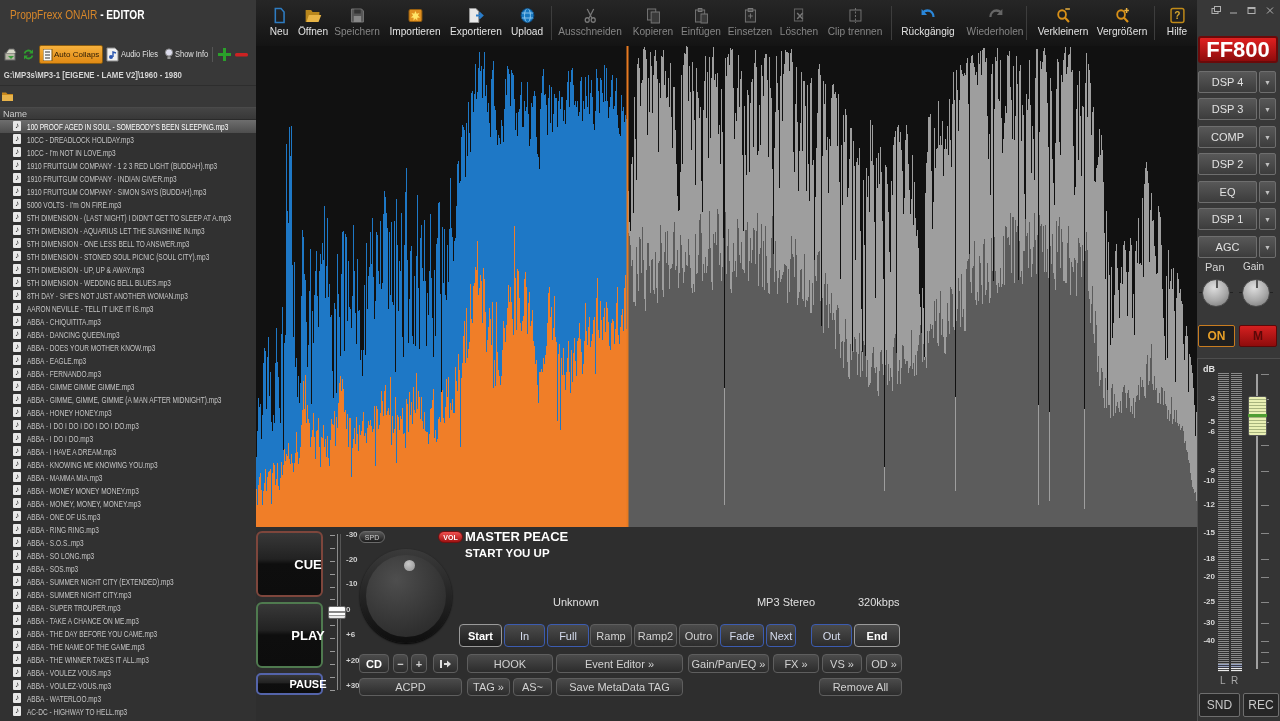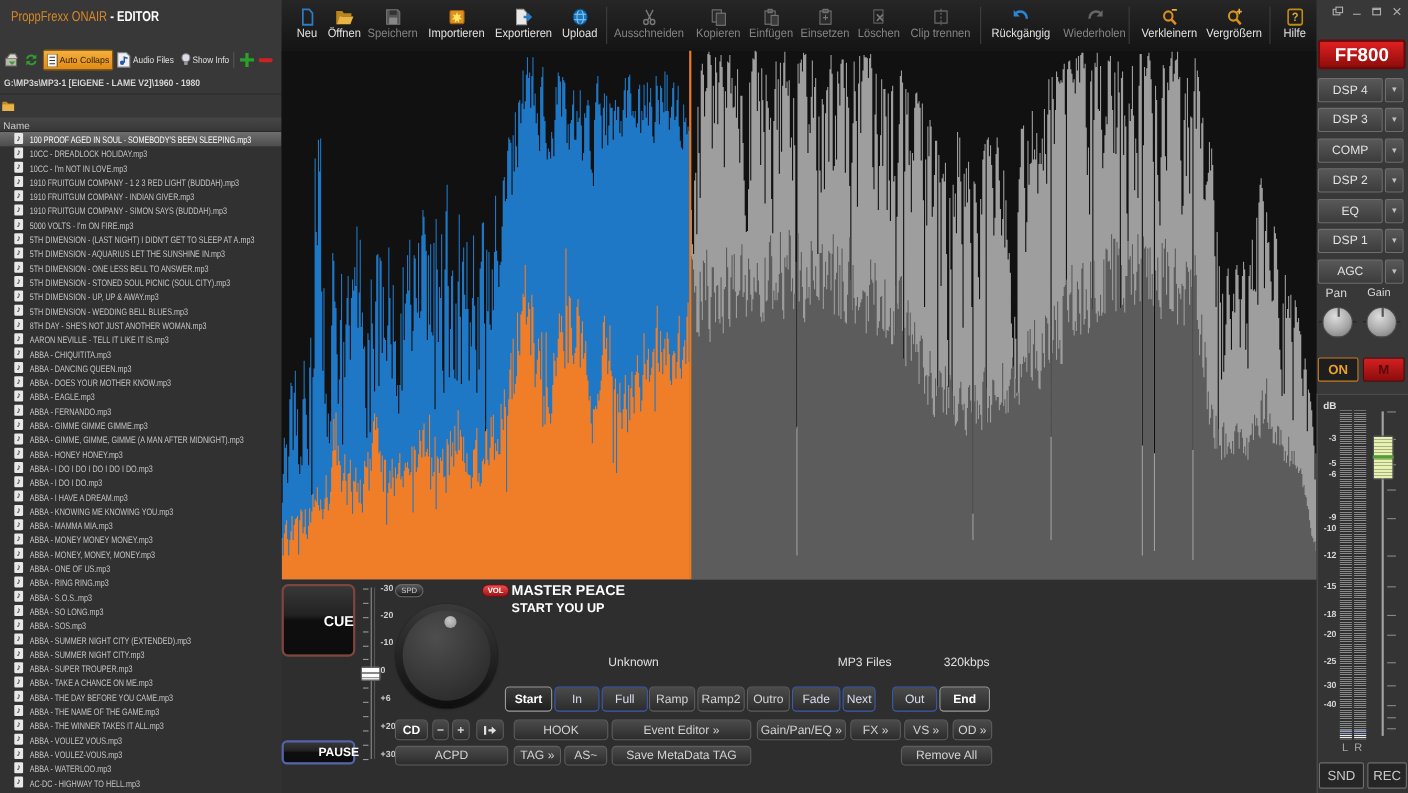--- a/index.html
+++ b/index.html
@@ -425,20 +425,21 @@
       <rect x="0" y="0" width="941" height="481" fill="#111111"></rect>
 <path stroke="#1e78c6" stroke-width="1" d="M0.5 481V411M1.5 481V385M2.5 481V352M3.5 481V361M4.5 481V358M5.5 481V393M6.5 481V369M7.5 481V317M8.5 481V302M9.5 481V305M10.5 481V363M11.5 481V311M12.5 481V291M13.5 481V350M14.5 481V326M15.5 481V376M16.5 481V385M17.5 481V369M18.5 481V377M19.5 481V317M20.5 481V282M21.5 481V316M22.5 481V331M23.5 481V362M24.5 481V377M25.5 481V288M26.5 481V261M27.5 481V404M28.5 481V297M29.5 481V289M30.5 481V98M31.5 481V165M32.5 481V177M33.5 481V81M34.5 481V110M35.5 481V80M36.5 481V219M37.5 481V291M38.5 481V216M39.5 481V321M40.5 481V312M41.5 481V351M42.5 481V330M43.5 481V357M44.5 481V337M45.5 481V250M46.5 481V184M47.5 481V191M48.5 481V228M49.5 481V234M50.5 481V276M51.5 481V321M52.5 481V299M53.5 481V245M54.5 481V203M55.5 481V358M56.5 481V265M57.5 481V297M58.5 481V249M59.5 481V225M60.5 481V205M61.5 481V250M62.5 481V281M63.5 481V225M64.5 481V208M65.5 481V218M66.5 481V197M67.5 481V214M68.5 481V160M69.5 481V252M70.5 481V220M71.5 481V172M72.5 481V251M73.5 481V238M74.5 481V271M75.5 481V269M76.5 481V325M77.5 481V352M78.5 481V257M79.5 481V263M80.5 481V347M81.5 481V208M82.5 481V248M83.5 481V271M84.5 481V310M85.5 481V228M86.5 481V186M87.5 481V185M88.5 481V305M89.5 481V188M90.5 481V191M91.5 481V275M92.5 481V215M93.5 481V261M94.5 481V263M95.5 481V282M96.5 481V250M97.5 481V179M98.5 481V225M99.5 481V267M100.5 481V298M101.5 481V213M102.5 481V265M103.5 481V264M104.5 481V314M105.5 481V304M106.5 481V330M107.5 481V304M108.5 481V239M109.5 481V309M110.5 481V197M111.5 481V263M112.5 481V230M113.5 481V221M114.5 481V186M115.5 481V218M116.5 481V172M117.5 481V231M118.5 481V273M119.5 481V255M120.5 481V186M121.5 481V189M122.5 481V225M123.5 481V238M124.5 481V175M125.5 481V243M126.5 481V237M127.5 481V168M128.5 481V145M129.5 481V151M130.5 481V167M131.5 481V182M132.5 481V263M133.5 481V186M134.5 481V249M135.5 481V176M136.5 481V256M137.5 481V259M138.5 481V175M139.5 481V326M140.5 481V153M141.5 481V199M142.5 481V265M143.5 481V215M144.5 481V225M145.5 481V167M146.5 481V291M147.5 481V311M148.5 481V199M149.5 481V146M150.5 481V122M151.5 481V214M152.5 481V297M153.5 481V253M154.5 481V205M155.5 481V200M156.5 481V290M157.5 481V298M158.5 481V230M159.5 481V300M160.5 481V210M161.5 481V149M162.5 481V242M163.5 481V303M164.5 481V192M165.5 481V179M166.5 481V222M167.5 481V235M168.5 481V174M169.5 481V235M170.5 481V300M171.5 481V247M172.5 481V269M173.5 481V225M174.5 481V168M175.5 481V232M176.5 481V272M177.5 481V311M178.5 481V224M179.5 481V290M180.5 481V198M181.5 481V192M182.5 481V157M183.5 481V156M184.5 481V248M185.5 481V373M186.5 481V181M187.5 481V237M188.5 481V183M189.5 481V249M190.5 481V254M191.5 481V199M192.5 481V236M193.5 481V183M194.5 481V132M195.5 481V182M196.5 481V191M197.5 481V215M198.5 481V195M199.5 481V192M200.5 481V160M201.5 481V118M202.5 481V115M203.5 481V137M204.5 481V135M205.5 481V91M206.5 481V79M207.5 481V81M208.5 481V84M209.5 481V131M210.5 481V77M211.5 481V110M212.5 481V56M213.5 481V87M214.5 481V106M215.5 481V47M216.5 481V45M217.5 481V66M218.5 481V48M219.5 481V18M220.5 481V53M221.5 481V46M222.5 481V22M223.5 481V6M224.5 481V25M225.5 481V20M226.5 481V52M227.5 481V23M228.5 481V6M229.5 481V50M230.5 481V39M231.5 481V66M232.5 481V57M233.5 481V77M234.5 481V91M235.5 481V33M236.5 481V24M237.5 481V15M238.5 481V60M239.5 481V64M240.5 481V84M241.5 481V99M242.5 481V89M243.5 481V92M244.5 481V98M245.5 481V74M246.5 481V80M247.5 481V96M248.5 481V63M249.5 481V33M250.5 481V49M251.5 481V20M252.5 481V23M253.5 481V28M254.5 481V60M255.5 481V24M256.5 481V27M257.5 481V29M258.5 481V53M259.5 481V84M260.5 481V67M261.5 481V90M262.5 481V66M263.5 481V63M264.5 481V49M265.5 481V36M266.5 481V81M267.5 481V81M268.5 481V55M269.5 481V65M270.5 481V61M271.5 481V36M272.5 481V68M273.5 481V100M274.5 481V93M275.5 481V57M276.5 481V61M277.5 481V50M278.5 481V45M279.5 481V50M280.5 481V91M281.5 481V108M282.5 481V111M283.5 481V123M284.5 481V63M285.5 481V47M286.5 481V30M287.5 481V23M288.5 481V49M289.5 481V48M290.5 481V59M291.5 481V89M292.5 481V52M293.5 481V39M294.5 481V77M295.5 481V41M296.5 481V86M297.5 481V68M298.5 481V48M299.5 481V52M300.5 481V52M301.5 481V81M302.5 481V55M303.5 481V45M304.5 481V63M305.5 481V51M306.5 481V51M307.5 481V75M308.5 481V64M309.5 481V78M310.5 481V54M311.5 481V36M312.5 481V25M313.5 481V61M314.5 481V36M315.5 481V24M316.5 481V22M317.5 481V39M318.5 481V59M319.5 481V55M320.5 481V61M321.5 481V55M322.5 481V70M323.5 481V66M324.5 481V35M325.5 481V31M326.5 481V75M327.5 481V55M328.5 481V63M329.5 481V31M330.5 481V50M331.5 481V61M332.5 481V29M333.5 481V68M334.5 481V47M335.5 481V34M336.5 481V51M337.5 481V78M338.5 481V84M339.5 481V65M340.5 481V23M341.5 481V32M342.5 481V45M343.5 481V67M344.5 481V32M345.5 481V34M346.5 481V47M347.5 481V56M348.5 481V19M349.5 481V55M350.5 481V22M351.5 481V55M352.5 481V72M353.5 481V61M354.5 481V51M355.5 481V34M356.5 481V29M357.5 481V63M358.5 481V60M359.5 481V45M360.5 481V32M361.5 481V69M362.5 481V82M363.5 481V88M364.5 481V90M365.5 481V49M366.5 481V65M367.5 481V61M368.5 481V76M369.5 481V69M370.5 481V73"></path>
 <path stroke="#f07e28" stroke-width="1" d="M0.5 481V443M1.5 481V459M2.5 481V439M3.5 481V431M4.5 481V427M5.5 481V444M6.5 481V459M7.5 481V445M8.5 481V437M9.5 481V423M10.5 481V445M11.5 481V431M12.5 481V426M13.5 481V425M14.5 481V423M15.5 481V458M16.5 481V427M17.5 481V417M18.5 481V419M19.5 481V439M20.5 481V433M21.5 481V417M22.5 481V440M23.5 481V444M24.5 481V432M25.5 481V416M26.5 481V429M27.5 481V419M28.5 481V403M29.5 481V415M30.5 481V408M31.5 481V410M32.5 481V397M33.5 481V413M34.5 481V418M35.5 481V408M36.5 481V417M37.5 481V426M38.5 481V417M39.5 481V407M40.5 481V386M41.5 481V406M42.5 481V418M43.5 481V412M44.5 481V401M45.5 481V379M46.5 481V364M47.5 481V335M48.5 481V363M49.5 481V329M50.5 481V377M51.5 481V359M52.5 481V373M53.5 481V377M54.5 481V401M55.5 481V391M56.5 481V384M57.5 481V367M58.5 481V391M59.5 481V413M60.5 481V385M61.5 481V384M62.5 481V372M63.5 481V401M64.5 481V421M65.5 481V391M66.5 481V392M67.5 481V379M68.5 481V401M69.5 481V393M70.5 481V411M71.5 481V390M72.5 481V412M73.5 481V420M74.5 481V394M75.5 481V373M76.5 481V378M77.5 481V379M78.5 481V365M79.5 481V400M80.5 481V371M81.5 481V382M82.5 481V357M83.5 481V337M84.5 481V330M85.5 481V345M86.5 481V333M87.5 481V343M88.5 481V366M89.5 481V364M90.5 481V383M91.5 481V368M92.5 481V401M93.5 481V372M94.5 481V372M95.5 481V431M96.5 481V402M97.5 481V393M98.5 481V382M99.5 481V398M100.5 481V371M101.5 481V388M102.5 481V405M103.5 481V379M104.5 481V389M105.5 481V385M106.5 481V375M107.5 481V366M108.5 481V390M109.5 481V387M110.5 481V397M111.5 481V382M112.5 481V375M113.5 481V379M114.5 481V374M115.5 481V380M116.5 481V386M117.5 481V383M118.5 481V360M119.5 481V420M120.5 481V360M121.5 481V363M122.5 481V383M123.5 481V379M124.5 481V367M125.5 481V345M126.5 481V355M127.5 481V370M128.5 481V345M129.5 481V339M130.5 481V369M131.5 481V365M132.5 481V362M133.5 481V369M134.5 481V331M135.5 481V399M136.5 481V370M137.5 481V387M138.5 481V383M139.5 481V351M140.5 481V417M141.5 481V369M142.5 481V371M143.5 481V384M144.5 481V370M145.5 481V373M146.5 481V362M147.5 481V388M148.5 481V387M149.5 481V402M150.5 481V353M151.5 481V358M152.5 481V386M153.5 481V346M154.5 481V369M155.5 481V356M156.5 481V378M157.5 481V341M158.5 481V364M159.5 481V367M160.5 481V327M161.5 481V363M162.5 481V345M163.5 481V351M164.5 481V373M165.5 481V351M166.5 481V375M167.5 481V383M168.5 481V366M169.5 481V385M170.5 481V386M171.5 481V386M172.5 481V398M173.5 481V388M174.5 481V363M175.5 481V362M176.5 481V354M177.5 481V343M178.5 481V392M179.5 481V384M180.5 481V396M181.5 481V393M182.5 481V373M183.5 481V371M184.5 481V376M185.5 481V346M186.5 481V344M187.5 481V372M188.5 481V377M189.5 481V361M190.5 481V333M191.5 481V351M192.5 481V331M193.5 481V372M194.5 481V357M195.5 481V364M196.5 481V353M197.5 481V367M198.5 481V367M199.5 481V321M200.5 481V335M201.5 481V345M202.5 481V308M203.5 481V324M204.5 481V401M205.5 481V332M206.5 481V317M207.5 481V290M208.5 481V275M209.5 481V317M210.5 481V262M211.5 481V312M212.5 481V303M213.5 481V296M214.5 481V238M215.5 481V273M216.5 481V277M217.5 481V240M218.5 481V237M219.5 481V221M220.5 481V224M221.5 481V195M222.5 481V249M223.5 481V242M224.5 481V229M225.5 481V235M226.5 481V277M227.5 481V222M228.5 481V233M229.5 481V266M230.5 481V306M231.5 481V294M232.5 481V281M233.5 481V262M234.5 481V273M235.5 481V299M236.5 481V256M237.5 481V342M238.5 481V314M239.5 481V340M240.5 481V256M241.5 481V306M242.5 481V324M243.5 481V330M244.5 481V339M245.5 481V330M246.5 481V304M247.5 481V275M248.5 481V282M249.5 481V296M250.5 481V279M251.5 481V262M252.5 481V239M253.5 481V256M254.5 481V241M255.5 481V256M256.5 481V273M257.5 481V289M258.5 481V180M259.5 481V232M260.5 481V284M261.5 481V223M262.5 481V225M263.5 481V252M264.5 481V277M265.5 481V285M266.5 481V275M267.5 481V270M268.5 481V233M269.5 481V226M270.5 481V241M271.5 481V288M272.5 481V257M273.5 481V246M274.5 481V280M275.5 481V275M276.5 481V264M277.5 481V295M278.5 481V300M279.5 481V318M280.5 481V314M281.5 481V339M282.5 481V357M283.5 481V326M284.5 481V326M285.5 481V323M286.5 481V326M287.5 481V312M288.5 481V318M289.5 481V309M290.5 481V300M291.5 481V277M292.5 481V247M293.5 481V241M294.5 481V271M295.5 481V261M296.5 481V294M297.5 481V282M298.5 481V250M299.5 481V291M300.5 481V296M301.5 481V375M302.5 481V308M303.5 481V298M304.5 481V384M305.5 481V312M306.5 481V329M307.5 481V302M308.5 481V329M309.5 481V344M310.5 481V326M311.5 481V312M312.5 481V295M313.5 481V326M314.5 481V347M315.5 481V304M316.5 481V336M317.5 481V307M318.5 481V292M319.5 481V315M320.5 481V330M321.5 481V295M322.5 481V292M323.5 481V277M324.5 481V293M325.5 481V306M326.5 481V328M327.5 481V318M328.5 481V295M329.5 481V257M330.5 481V285M331.5 481V299M332.5 481V281M333.5 481V271M334.5 481V301M335.5 481V295M336.5 481V288M337.5 481V274M338.5 481V271M339.5 481V328M340.5 481V252M341.5 481V232M342.5 481V284M343.5 481V292M344.5 481V255M345.5 481V274M346.5 481V294M347.5 481V271M348.5 481V262M349.5 481V286M350.5 481V256M351.5 481V262M352.5 481V276M353.5 481V300M354.5 481V304M355.5 481V277M356.5 481V273M357.5 481V275M358.5 481V298M359.5 481V283M360.5 481V257M361.5 481V241M362.5 481V289M363.5 481V298M364.5 481V281M365.5 481V269M366.5 481V263M367.5 481V285M368.5 481V242M369.5 481V229M370.5 481V283"></path>
 <path stroke="#9e9e9e" stroke-width="1" d="M372.5 481V145M373.5 481V176M374.5 481V185M375.5 481V118M376.5 481V111M377.5 481V167M378.5 481V51M379.5 481V93M380.5 481V134M381.5 481V18M382.5 481V12M383.5 481V22M384.5 481V60M385.5 481V37M386.5 481V34M387.5 481V3M388.5 481V1M389.5 481V4M390.5 481V13M391.5 481V89M392.5 481V32M393.5 481V66M394.5 481V6M395.5 481V20M396.5 481V67M397.5 481V29M398.5 481V10M399.5 481V4M400.5 481V15M401.5 481V33M402.5 481V106M403.5 481V37M404.5 481V52M405.5 481V10M406.5 481V11M407.5 481V4M408.5 481V39M409.5 481V25M410.5 481V52M411.5 481V51M412.5 481V32M413.5 481V61M414.5 481V17M415.5 481V71M416.5 481V102M417.5 481V41M418.5 481V41M419.5 481V84M420.5 481V118M421.5 481V150M422.5 481V165M423.5 481V164M424.5 481V126M425.5 481V29M426.5 481V118M427.5 481V19M428.5 481V7M429.5 481V8M430.5 481V0M431.5 481V1M432.5 481V55M433.5 481V20M434.5 481V46M435.5 481V104M436.5 481V16M437.5 481V45M438.5 481V74M439.5 481V139M440.5 481V22M441.5 481V46M442.5 481V52M443.5 481V72M444.5 481V61M445.5 481V135M446.5 481V166M447.5 481V64M448.5 481V35M449.5 481V10M450.5 481V72M451.5 481V26M452.5 481V112M453.5 481V11M454.5 481V92M455.5 481V32M456.5 481V11M457.5 481V1M458.5 481V34M459.5 481V28M460.5 481V41M461.5 481V27M462.5 481V88M463.5 481V79M464.5 481V118M465.5 481V43M466.5 481V86M467.5 481V344M468.5 481V342M469.5 481V12M470.5 481V30M471.5 481V11M472.5 481V8M473.5 481V19M474.5 481V2M475.5 481V4M476.5 481V3M477.5 481V42M478.5 481V93M479.5 481V67M480.5 481V75M481.5 481V42M482.5 481V9M483.5 481V61M484.5 481V33M485.5 481V25M486.5 481V109M487.5 481V185M488.5 481V60M489.5 481V109M490.5 481V129M491.5 481V44M492.5 481V49M493.5 481V126M494.5 481V57M495.5 481V36M496.5 481V33M497.5 481V101M498.5 481V17M499.5 481V4M500.5 481V21M501.5 481V109M502.5 481V105M503.5 481V59M504.5 481V99M505.5 481V19M506.5 481V30M507.5 481V50M508.5 481V12M509.5 481V8M510.5 481V8M511.5 481V34M512.5 481V111M513.5 481V11M514.5 481V42M515.5 481V52M516.5 481V123M517.5 481V394M518.5 481V102M519.5 481V66M520.5 481V10M521.5 481V37M522.5 481V64M523.5 481V142M524.5 481V30M525.5 481V5M526.5 481V75M527.5 481V28M528.5 481V18M529.5 481V4M530.5 481V6M531.5 481V6M532.5 481V7M533.5 481V25M534.5 481V7M535.5 481V3M536.5 481V16M537.5 481V106M538.5 481V126M539.5 481V58M540.5 481V21M541.5 481V76M542.5 481V145M543.5 481V105M544.5 481V77M545.5 481V26M546.5 481V105M547.5 481V35M548.5 481V35M549.5 481V60M550.5 481V145M551.5 481V39M552.5 481V118M553.5 481V155M554.5 481V37M555.5 481V32M556.5 481V119M557.5 481V114M558.5 481V405M559.5 481V151M560.5 481V102M561.5 481V67M562.5 481V23M563.5 481V18M564.5 481V29M565.5 481V363M566.5 481V110M567.5 481V35M568.5 481V58M569.5 481V38M570.5 481V104M571.5 481V91M572.5 481V147M573.5 481V93M574.5 481V100M575.5 481V52M576.5 481V39M577.5 481V38M578.5 481V48M579.5 481V46M580.5 481V52M581.5 481V100M582.5 481V48M583.5 481V136M584.5 481V233M585.5 481V99M586.5 481V159M587.5 481V69M588.5 481V96M589.5 481V63M590.5 481V69M591.5 481V151M592.5 481V142M593.5 481V113M594.5 481V82M595.5 481V82M596.5 481V430M597.5 481V95M598.5 481V120M599.5 481V214M600.5 481V116M601.5 481V112M602.5 481V119M603.5 481V102M604.5 481V185M605.5 481V263M606.5 481V306M607.5 481V134M608.5 481V199M609.5 481V417M610.5 481V122M611.5 481V151M612.5 481V130M613.5 481V166M614.5 481V74M615.5 481V115M616.5 481V79M617.5 481V119M618.5 481V176M619.5 481V252M620.5 481V112M621.5 481V142M622.5 481V107M623.5 481V138M624.5 481V101M625.5 481V126M626.5 481V175M627.5 481V233M628.5 481V421M629.5 481V119M630.5 481V121M631.5 481V138M632.5 481V166M633.5 481V206M634.5 481V226M635.5 481V135M636.5 481V149M637.5 481V99M638.5 481V91M639.5 481V85M640.5 481V425M641.5 481V81M642.5 481V79M643.5 481V96M644.5 481V86M645.5 481V104M646.5 481V125M647.5 481V168M648.5 481V152M649.5 481V94M650.5 481V79M651.5 481V88M652.5 481V118M653.5 481V144M654.5 481V168M655.5 481V153M656.5 481V109M657.5 481V179M658.5 481V136M659.5 481V172M660.5 481V190M661.5 481V184M662.5 481V202M663.5 481V248M664.5 481V261M665.5 481V297M666.5 481V242M667.5 481V262M668.5 481V311M669.5 481V147M670.5 481V117M671.5 481V106M672.5 481V71M673.5 481V71M674.5 481V68M675.5 481V125M676.5 481V183M677.5 481V156M678.5 481V82M679.5 481V122M680.5 481V103M681.5 481V102M682.5 481V55M683.5 481V99M684.5 481V90M685.5 481V99M686.5 481V75M687.5 481V130M688.5 481V103M689.5 481V93M690.5 481V103M691.5 481V80M692.5 481V109M693.5 481V53M694.5 481V94M695.5 481V121M696.5 481V58M697.5 481V26M698.5 481V54M699.5 481V351M700.5 481V24M701.5 481V44M702.5 481V85M703.5 481V54M704.5 481V19M705.5 481V24M706.5 481V28M707.5 481V30M708.5 481V27M709.5 481V29M710.5 481V17M711.5 481V12M712.5 481V58M713.5 481V325M714.5 481V17M715.5 481V10M716.5 481V9M717.5 481V17M718.5 481V21M719.5 481V29M720.5 481V26M721.5 481V39M722.5 481V7M723.5 481V18M724.5 481V5M725.5 481V29M726.5 481V4M727.5 481V2M728.5 481V2M729.5 481V16M730.5 481V12M731.5 481V70M732.5 481V113M733.5 481V88M734.5 481V149M735.5 481V28M736.5 481V18M737.5 481V337M738.5 481V63M739.5 481V11M740.5 481V15M741.5 481V2M742.5 481V53M743.5 481V55M744.5 481V14M745.5 481V72M746.5 481V107M747.5 481V93M748.5 481V77M749.5 481V60M750.5 481V67M751.5 481V9M752.5 481V10M753.5 481V5M754.5 481V41M755.5 481V54M756.5 481V93M757.5 481V20M758.5 481V94M759.5 481V70M760.5 481V10M761.5 481V38M762.5 481V307M763.5 481V25M764.5 481V19M765.5 481V95M766.5 481V59M767.5 481V69M768.5 481V148M769.5 481V173M770.5 481V48M771.5 481V64M772.5 481V53M773.5 481V14M774.5 481V59M775.5 481V127M776.5 481V80M777.5 481V93M778.5 481V134M779.5 481V32M780.5 481V3M781.5 481V3M782.5 481V359M783.5 481V86M784.5 481V15M785.5 481V23M786.5 481V16M787.5 481V5M788.5 481V2M789.5 481V9M790.5 481V26M791.5 481V57M792.5 481V101M793.5 481V366M794.5 481V32M795.5 481V45M796.5 481V113M797.5 481V137M798.5 481V159M799.5 481V97M800.5 481V43M801.5 481V13M802.5 481V16M803.5 481V96M804.5 481V109M805.5 481V29M806.5 481V36M807.5 481V14M808.5 481V7M809.5 481V1M810.5 481V28M811.5 481V21M812.5 481V9M813.5 481V8M814.5 481V1M815.5 481V26M816.5 481V24M817.5 481V100M818.5 481V149M819.5 481V141M820.5 481V63M821.5 481V39M822.5 481V114M823.5 481V25M824.5 481V70M825.5 481V130M826.5 481V60M827.5 481V61M828.5 481V363M829.5 481V37M830.5 481V7M831.5 481V71M832.5 481V18M833.5 481V24M834.5 481V37M835.5 481V89M836.5 481V66M837.5 481V61M838.5 481V135M839.5 481V136M840.5 481V122M841.5 481V119M842.5 481V111M843.5 481V83M844.5 481V109M845.5 481V89M846.5 481V104M847.5 481V136M848.5 481V187M849.5 481V233M850.5 481V165M851.5 481V434M852.5 481V196M853.5 481V229M854.5 481V299M855.5 481V221M856.5 481V292M857.5 481V277M858.5 481V249M859.5 481V205M860.5 481V198M861.5 481V222M862.5 481V244M863.5 481V272M864.5 481V237M865.5 481V221M866.5 481V238M867.5 481V199M868.5 481V195M869.5 481V204M870.5 481V226M871.5 481V270M872.5 481V226M873.5 481V205M874.5 481V192M875.5 481V199M876.5 481V272M877.5 481V248M878.5 481V289M879.5 481V205M880.5 481V195M881.5 481V217M882.5 481V172M883.5 481V218M884.5 481V217M885.5 481V219M886.5 481V152M887.5 481V231M888.5 481V138M889.5 481V122M890.5 481V116M891.5 481V125M892.5 481V137M893.5 481V216M894.5 481V164M895.5 481V147M896.5 481V175M897.5 481V174M898.5 481V200M899.5 481V210M900.5 481V228M901.5 481V227M902.5 481V160M903.5 481V166M904.5 481V171M905.5 481V199M906.5 481V243M907.5 481V272M908.5 481V290M909.5 481V314M910.5 481V230M911.5 481V312M912.5 481V204M913.5 481V243M914.5 481V235M915.5 481V223M916.5 481V243M917.5 481V222M918.5 481V265M919.5 481V336M920.5 481V252M921.5 481V227M922.5 481V233M923.5 481V247M924.5 481V243M925.5 481V255M926.5 481V258M927.5 481V298M928.5 481V314M929.5 481V290M930.5 481V280M931.5 481V290M932.5 481V346M933.5 481V308M934.5 481V311M935.5 481V319M936.5 481V327M937.5 481V342M938.5 481V359M939.5 481V390M940.5 481V366"></path>
 <path stroke="#5c5c5c" stroke-width="1" d="M372.5 481V187M373.5 481V190M374.5 481V199M375.5 481V220M376.5 481V214M377.5 481V256M378.5 481V256M379.5 481V260M380.5 481V201M381.5 481V228M382.5 481V245M383.5 481V191M384.5 481V193M385.5 481V227M386.5 481V181M387.5 481V214M388.5 481V253M389.5 481V265M390.5 481V224M391.5 481V197M392.5 481V197M393.5 481V220M394.5 481V247M395.5 481V214M396.5 481V213M397.5 481V244M398.5 481V248M399.5 481V206M400.5 481V242M401.5 481V257M402.5 481V217M403.5 481V215M404.5 481V179M405.5 481V197M406.5 481V244M407.5 481V251M408.5 481V206M409.5 481V186M410.5 481V217M411.5 481V185M412.5 481V219M413.5 481V243M414.5 481V223M415.5 481V222M416.5 481V218M417.5 481V186M418.5 481V176M419.5 481V224M420.5 481V220M421.5 481V204M422.5 481V242M423.5 481V227M424.5 481V189M425.5 481V199M426.5 481V222M427.5 481V237M428.5 481V226M429.5 481V206M430.5 481V219M431.5 481V220M432.5 481V193M433.5 481V209M434.5 481V222M435.5 481V242M436.5 481V247M437.5 481V238M438.5 481V246M439.5 481V188M440.5 481V228M441.5 481V227M442.5 481V209M443.5 481V174M444.5 481V168M445.5 481V187M446.5 481V235M447.5 481V218M448.5 481V227M449.5 481V211M450.5 481V227M451.5 481V220M452.5 481V203M453.5 481V165M454.5 481V202M455.5 481V236M456.5 481V244M457.5 481V188M458.5 481V197M459.5 481V186M460.5 481V199M461.5 481V163M462.5 481V168M463.5 481V219M464.5 481V207M465.5 481V235M466.5 481V221M467.5 481V192M468.5 481V459M469.5 481V166M470.5 481V228M471.5 481V200M472.5 481V183M473.5 481V215M474.5 481V243M475.5 481V247M476.5 481V226M477.5 481V197M478.5 481V225M479.5 481V215M480.5 481V231M481.5 481V173M482.5 481V182M483.5 481V209M484.5 481V217M485.5 481V196M486.5 481V223M487.5 481V224M488.5 481V227M489.5 481V184M490.5 481V184M491.5 481V176M492.5 481V235M493.5 481V215M494.5 481V192M495.5 481V217M496.5 481V204M497.5 481V182M498.5 481V184M499.5 481V218M500.5 481V185M501.5 481V167M502.5 481V240M503.5 481V208M504.5 481V202M505.5 481V178M506.5 481V241M507.5 481V195M508.5 481V244M509.5 481V180M510.5 481V210M511.5 481V237M512.5 481V247M513.5 481V248M514.5 481V222M515.5 481V192M516.5 481V170M517.5 481V208M518.5 481V236M519.5 481V195M520.5 481V225M521.5 481V248M522.5 481V232M523.5 481V224M524.5 481V236M525.5 481V233M526.5 481V229M527.5 481V226M528.5 481V218M529.5 481V219M530.5 481V220M531.5 481V257M532.5 481V223M533.5 481V246M534.5 481V213M535.5 481V190M536.5 481V208M537.5 481V211M538.5 481V231M539.5 481V193M540.5 481V209M541.5 481V259M542.5 481V252M543.5 481V246M544.5 481V224M545.5 481V223M546.5 481V253M547.5 481V255M548.5 481V208M549.5 481V261M550.5 481V254M551.5 481V255M552.5 481V251M553.5 481V234M554.5 481V267M555.5 481V267M556.5 481V237M557.5 481V259M558.5 481V214M559.5 481V230M560.5 481V235M561.5 481V209M562.5 481V206M563.5 481V205M564.5 481V255M565.5 481V280M566.5 481V252M567.5 481V287M568.5 481V238M569.5 481V227M570.5 481V259M571.5 481V238M572.5 481V282M573.5 481V258M574.5 481V267M575.5 481V247M576.5 481V274M577.5 481V267M578.5 481V274M579.5 481V303M580.5 481V264M581.5 481V259M582.5 481V262M583.5 481V288M584.5 481V312M585.5 481V296M586.5 481V295M587.5 481V322M588.5 481V296M589.5 481V273M590.5 481V293M591.5 481V316M592.5 481V331M593.5 481V333M594.5 481V298M595.5 481V314M596.5 481V305M597.5 481V306M598.5 481V291M599.5 481V293M600.5 481V306M601.5 481V329M602.5 481V308M603.5 481V287M604.5 481V331M605.5 481V305M606.5 481V325M607.5 481V295M608.5 481V299M609.5 481V310M610.5 481V331M611.5 481V314M612.5 481V341M613.5 481V339M614.5 481V337M615.5 481V321M616.5 481V307M617.5 481V301M618.5 481V322M619.5 481V327M620.5 481V321M621.5 481V345M622.5 481V350M623.5 481V325M624.5 481V306M625.5 481V304M626.5 481V318M627.5 481V329M628.5 481V445M629.5 481V319M630.5 481V304M631.5 481V339M632.5 481V318M633.5 481V335M634.5 481V322M635.5 481V331M636.5 481V345M637.5 481V301M638.5 481V292M639.5 481V288M640.5 481V307M641.5 481V338M642.5 481V325M643.5 481V314M644.5 481V338M645.5 481V322M646.5 481V299M647.5 481V300M648.5 481V313M649.5 481V318M650.5 481V315M651.5 481V315M652.5 481V327M653.5 481V322M654.5 481V320M655.5 481V284M656.5 481V323M657.5 481V317M658.5 481V330M659.5 481V309M660.5 481V329M661.5 481V305M662.5 481V299M663.5 481V289M664.5 481V279M665.5 481V287M666.5 481V316M667.5 481V298M668.5 481V314M669.5 481V311M670.5 481V322M671.5 481V285M672.5 481V297M673.5 481V285M674.5 481V278M675.5 481V283M676.5 481V279M677.5 481V292M678.5 481V255M679.5 481V275M680.5 481V253M681.5 481V297M682.5 481V300M683.5 481V267M684.5 481V245M685.5 481V289M686.5 481V273M687.5 481V291M688.5 481V307M689.5 481V308M690.5 481V291M691.5 481V257M692.5 481V275M693.5 481V288M694.5 481V241M695.5 481V243M696.5 481V248M697.5 481V281M698.5 481V284M699.5 481V445M700.5 481V275M701.5 481V263M702.5 481V232M703.5 481V245M704.5 481V281M705.5 481V228M706.5 481V271M707.5 481V263M708.5 481V285M709.5 481V285M710.5 481V223M711.5 481V215M712.5 481V213M713.5 481V208M714.5 481V236M715.5 481V247M716.5 481V222M717.5 481V220M718.5 481V195M719.5 481V254M720.5 481V259M721.5 481V246M722.5 481V255M723.5 481V210M724.5 481V217M725.5 481V239M726.5 481V258M727.5 481V198M728.5 481V193M729.5 481V249M730.5 481V244M731.5 481V217M732.5 481V236M733.5 481V257M734.5 481V252M735.5 481V192M736.5 481V225M737.5 481V235M738.5 481V191M739.5 481V225M740.5 481V239M741.5 481V247M742.5 481V237M743.5 481V241M744.5 481V222M745.5 481V241M746.5 481V238M747.5 481V190M748.5 481V239M749.5 481V180M750.5 481V181M751.5 481V192M752.5 481V191M753.5 481V199M754.5 481V167M755.5 481V227M756.5 481V171M757.5 481V171M758.5 481V237M759.5 481V174M760.5 481V186M761.5 481V180M762.5 481V234M763.5 481V195M764.5 481V231M765.5 481V225M766.5 481V238M767.5 481V205M768.5 481V205M769.5 481V173M770.5 481V190M771.5 481V187M772.5 481V222M773.5 481V176M774.5 481V203M775.5 481V231M776.5 481V218M777.5 481V201M778.5 481V167M779.5 481V194M780.5 481V228M781.5 481V189M782.5 481V459M783.5 481V169M784.5 481V180M785.5 481V178M786.5 481V206M787.5 481V180M788.5 481V226M789.5 481V179M790.5 481V226M791.5 481V203M792.5 481V232M793.5 481V455M794.5 481V200M795.5 481V218M796.5 481V188M797.5 481V227M798.5 481V233M799.5 481V244M800.5 481V175M801.5 481V206M802.5 481V180M803.5 481V171M804.5 481V222M805.5 481V183M806.5 481V196M807.5 481V235M808.5 481V235M809.5 481V237M810.5 481V237M811.5 481V197M812.5 481V180M813.5 481V212M814.5 481V249M815.5 481V216M816.5 481V221M817.5 481V226M818.5 481V212M819.5 481V214M820.5 481V250M821.5 481V217M822.5 481V192M823.5 481V197M824.5 481V201M825.5 481V231M826.5 481V199M827.5 481V215M828.5 481V463M829.5 481V205M830.5 481V186M831.5 481V204M832.5 481V245M833.5 481V253M834.5 481V277M835.5 481V258M836.5 481V240M837.5 481V288M838.5 481V297M839.5 481V265M840.5 481V279M841.5 481V326M842.5 481V310M843.5 481V340M844.5 481V334M845.5 481V322M846.5 481V326M847.5 481V352M848.5 481V362M849.5 481V332M850.5 481V362M851.5 481V344M852.5 481V359M853.5 481V359M854.5 481V372M855.5 481V342M856.5 481V338M857.5 481V370M858.5 481V348M859.5 481V367M860.5 481V360M861.5 481V356M862.5 481V362M863.5 481V366M864.5 481V355M865.5 481V367M866.5 481V346M867.5 481V341M868.5 481V339M869.5 481V347M870.5 481V362M871.5 481V347M872.5 481V344M873.5 481V352M874.5 481V366M875.5 481V360M876.5 481V368M877.5 481V352M878.5 481V372M879.5 481V356M880.5 481V350M881.5 481V349M882.5 481V339M883.5 481V354M884.5 481V331M885.5 481V341M886.5 481V334M887.5 481V341M888.5 481V350M889.5 481V352M890.5 481V318M891.5 481V309M892.5 481V339M893.5 481V335M894.5 481V312M895.5 481V298M896.5 481V338M897.5 481V344M898.5 481V330M899.5 481V344M900.5 481V342M901.5 481V357M902.5 481V357M903.5 481V347M904.5 481V358M905.5 481V341M906.5 481V342M907.5 481V359M908.5 481V345M909.5 481V358M910.5 481V360M911.5 481V373M912.5 481V364M913.5 481V375M914.5 481V368M915.5 481V351M916.5 481V378M917.5 481V373M918.5 481V364M919.5 481V376M920.5 481V364M921.5 481V377M922.5 481V380M923.5 481V378M924.5 481V384M925.5 481V382M926.5 481V380M927.5 481V385M928.5 481V397M929.5 481V395M930.5 481V404M931.5 481V406M932.5 481V414M933.5 481V417M934.5 481V427M935.5 481V434M936.5 481V441M937.5 481V443M938.5 481V447M939.5 481V446M940.5 481V455"></path>
 <rect x="370.5" y="0" width="2" height="481" fill="#e87a20"></rect>
     </svg>
 
 <div id="bp" class="abs">
       <div class="bigbtn" style="top:4px;height:66px;border:2px solid #7e463c;font-size:13px;">CUE</div>
+<div class="bigbtn" style="top:75px;height:66px;border:2px solid #4f7a4f;font-size:13px;">PLAY</div>
 <div class="bigbtn" style="top:146px;height:22px;border:2px solid #5464aa;font-size:11px;font-weight:bold;border-radius:5px;">PAUSE</div>
 <div class="abs" style="left:81px;top:7px;width:1px;height:156px;background:#8a8a8a;"></div>
 <div class="abs" style="left:84px;top:7px;width:1px;height:156px;background:#555;"></div>
 <div class="abs" style="left:74px;top:8px;width:5px;height:1px;background:#999;"></div>
       <div class="abs" style="left:74px;top:21px;width:5px;height:1px;background:#999;"></div>
       <div class="abs" style="left:74px;top:34px;width:5px;height:1px;background:#999;"></div>
       <div class="abs" style="left:74px;top:47px;width:5px;height:1px;background:#999;"></div>
       <div class="abs" style="left:74px;top:60px;width:5px;height:1px;background:#999;"></div>
       <div class="abs" style="left:74px;top:72px;width:5px;height:1px;background:#999;"></div>
       <div class="abs" style="left:74px;top:85px;width:5px;height:1px;background:#999;"></div>
@@ -457,21 +458,21 @@
 <div class="abs" style="left:90px;top:154px;width:22px;color:#d0d0d0;font-size:8px;font-weight:bold;">+30</div>
 <div class="abs" style="left:72px;top:79px;width:18px;height:13px;background:linear-gradient(#fdfdfd 0 4px,#888 4px 6px,#fdfdfd 6px 8px,#999 8px 9px,#e8e8e8 9px);border:1px solid #666;border-radius:2px;"></div>
 <div class="abs" style="left:103px;top:4px;width:26px;height:12px;background:linear-gradient(#5a5a5a,#1c1c1c);border:1px solid #6a6a6a;border-radius:6px;color:#ccc;font-size:7px;text-align:center;line-height:11px;">SPD</div>
 <div class="abs" style="left:182px;top:4px;width:25px;height:12px;background:linear-gradient(#f05050,#a01212);border:1px solid #701010;border-radius:6px;color:#fff;font-size:7px;font-weight:bold;text-align:center;line-height:11px;">VOL</div>
 <div class="abs" style="left:104px;top:22px;width:92px;height:94px;border-radius:50%;background:linear-gradient(#3a3a3a,#0e0e0e);box-shadow:0 1px 2px #000;"></div>
 <div class="abs" style="left:110px;top:28px;width:80px;height:82px;border-radius:50%;background:radial-gradient(circle at 38% 30%,#4e4e4e,#303030 70%,#262626);"></div>
 <div class="abs" style="left:148px;top:33px;width:11px;height:11px;border-radius:50%;background:radial-gradient(circle at 40% 35%,#c8c8c8,#909090);"></div>
 <div class="abs" style="left:209px;top:2px;color:#fff;font-size:13px;font-weight:bold;">MASTER PEACE</div>
 <div class="abs" style="left:209px;top:20px;color:#fff;font-size:11.5px;font-weight:bold;">START YOU UP</div>
 <div class="abs" style="left:270px;top:69px;width:100px;text-align:center;color:#e0e0e0;font-size:11px;">Unknown</div>
-<div class="abs" style="left:480px;top:69px;width:100px;text-align:center;color:#e0e0e0;font-size:11px;">MP3 Files</div>
+<div class="abs" style="left:480px;top:69px;width:100px;text-align:center;color:#e0e0e0;font-size:11px;">MP3 Stereo</div>
 <div class="abs" style="left:602px;top:69px;width:44px;color:#e0e0e0;font-size:11px;">320kbps</div>
 <div class="gbtn b1" style="left:203px;width:43px;background:linear-gradient(#3c3c3c,#1e1e1e);border:1px solid #9a9a9a;font-weight:bold;color:#fff;">Start</div>
 <div class="gbtn b1" style="left:248px;width:41px;border:1px solid #3c5cb0;color:#d6ddef;">In</div>
 <div class="gbtn b1" style="left:291px;width:42px;border:1px solid #3c5cb0;color:#d6ddef;">Full</div>
 <div class="gbtn b1" style="left:334px;width:42px;">Ramp</div>
 <div class="gbtn b1" style="left:378px;width:43px;">Ramp2</div>
 <div class="gbtn b1" style="left:423px;width:39px;">Outro</div>
 <div class="gbtn b1" style="left:464px;width:44px;border:1px solid #3c5cb0;color:#d6ddef;">Fade</div>
 <div class="gbtn b1" style="left:510px;width:30px;border:1px solid #3c5cb0;color:#d6ddef;">Next</div>
 <div class="gbtn b1" style="left:555px;width:41px;border:1px solid #3c5cb0;color:#d6ddef;">Out</div>
@@ -503,21 +504,21 @@
       <svg class="abs" style="left:12px;top:4px" width="70" height="14">
 <g stroke="#b0b0b0" fill="none" stroke-width="1">
 <rect x="3" y="4.5" width="6" height="5"></rect>
           <rect x="5.5" y="2.5" width="6" height="5" fill="#383838"></rect>
 <path d="M21 9h7"></path>
 <rect x="39" y="3.5" width="7" height="6"></rect>
           <path d="M39 4.5h7"></path>
 <path d="M58 3.5l6 6M64 3.5l-6 6"></path>
 </g>
 </svg>
-      <div class="abs" style="left:1px;top:36px;width:80px;height:27px;background:linear-gradient(#e02020,#8e0c0c);border:2px solid #6a0a0a;border-radius:3px;color:#fff;font-size:17px;font-weight:bold;display:flex;align-items:center;justify-content:center;">FF800</div>
+      <div class="abs" style="left:1px;top:36px;width:80px;height:27px;background:linear-gradient(#e02020,#8e0c0c);border:2px solid #6a0a0a;border-radius:3px;color:#fff;font-size:22px;font-weight:bold;display:flex;align-items:center;justify-content:center;">FF800</div>
 <div class="dspb" style="top:71px;">DSP 4</div>
 <div class="dspa" style="top:71px;">▼</div>
 <div class="dspb" style="top:98px;">DSP 3</div>
 <div class="dspa" style="top:98px;">▼</div>
 <div class="dspb" style="top:126px;">COMP</div>
 <div class="dspa" style="top:126px;">▼</div>
 <div class="dspb" style="top:153px;">DSP 2</div>
 <div class="dspa" style="top:153px;">▼</div>
 <div class="dspb" style="top:181px;">EQ</div>
 <div class="dspa" style="top:181px;">▼</div>

